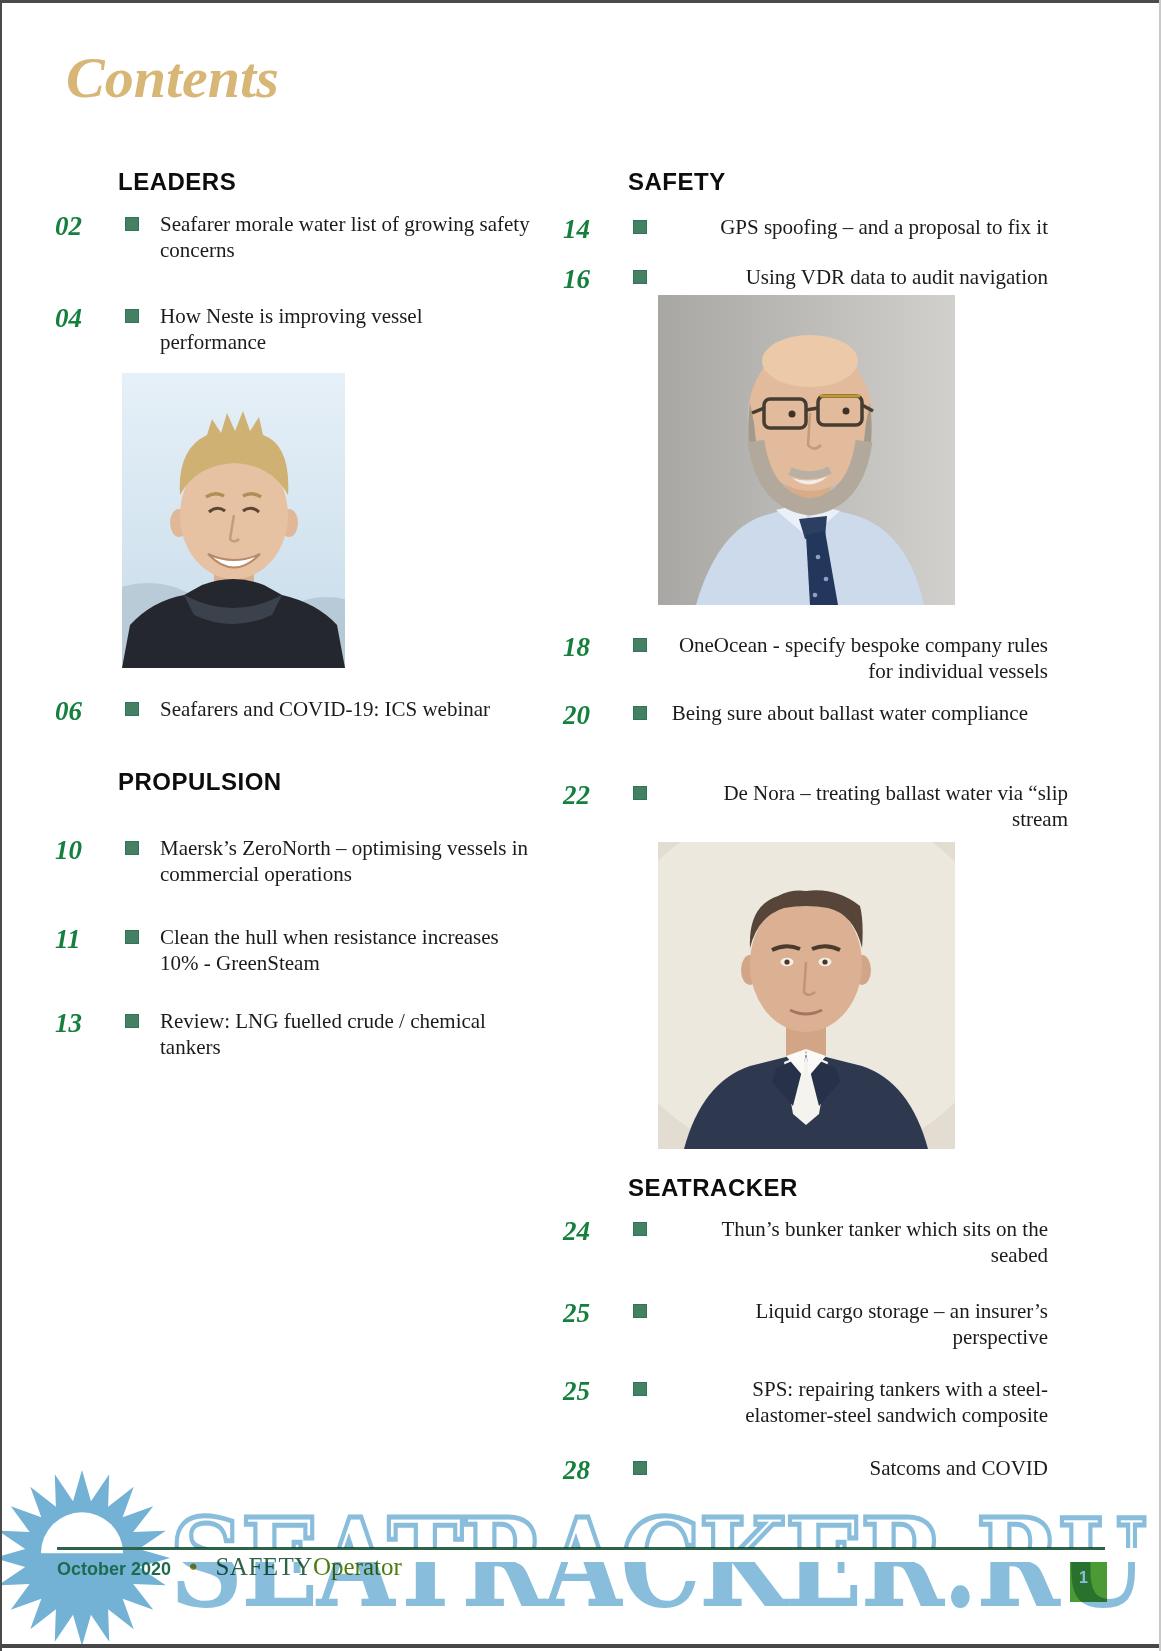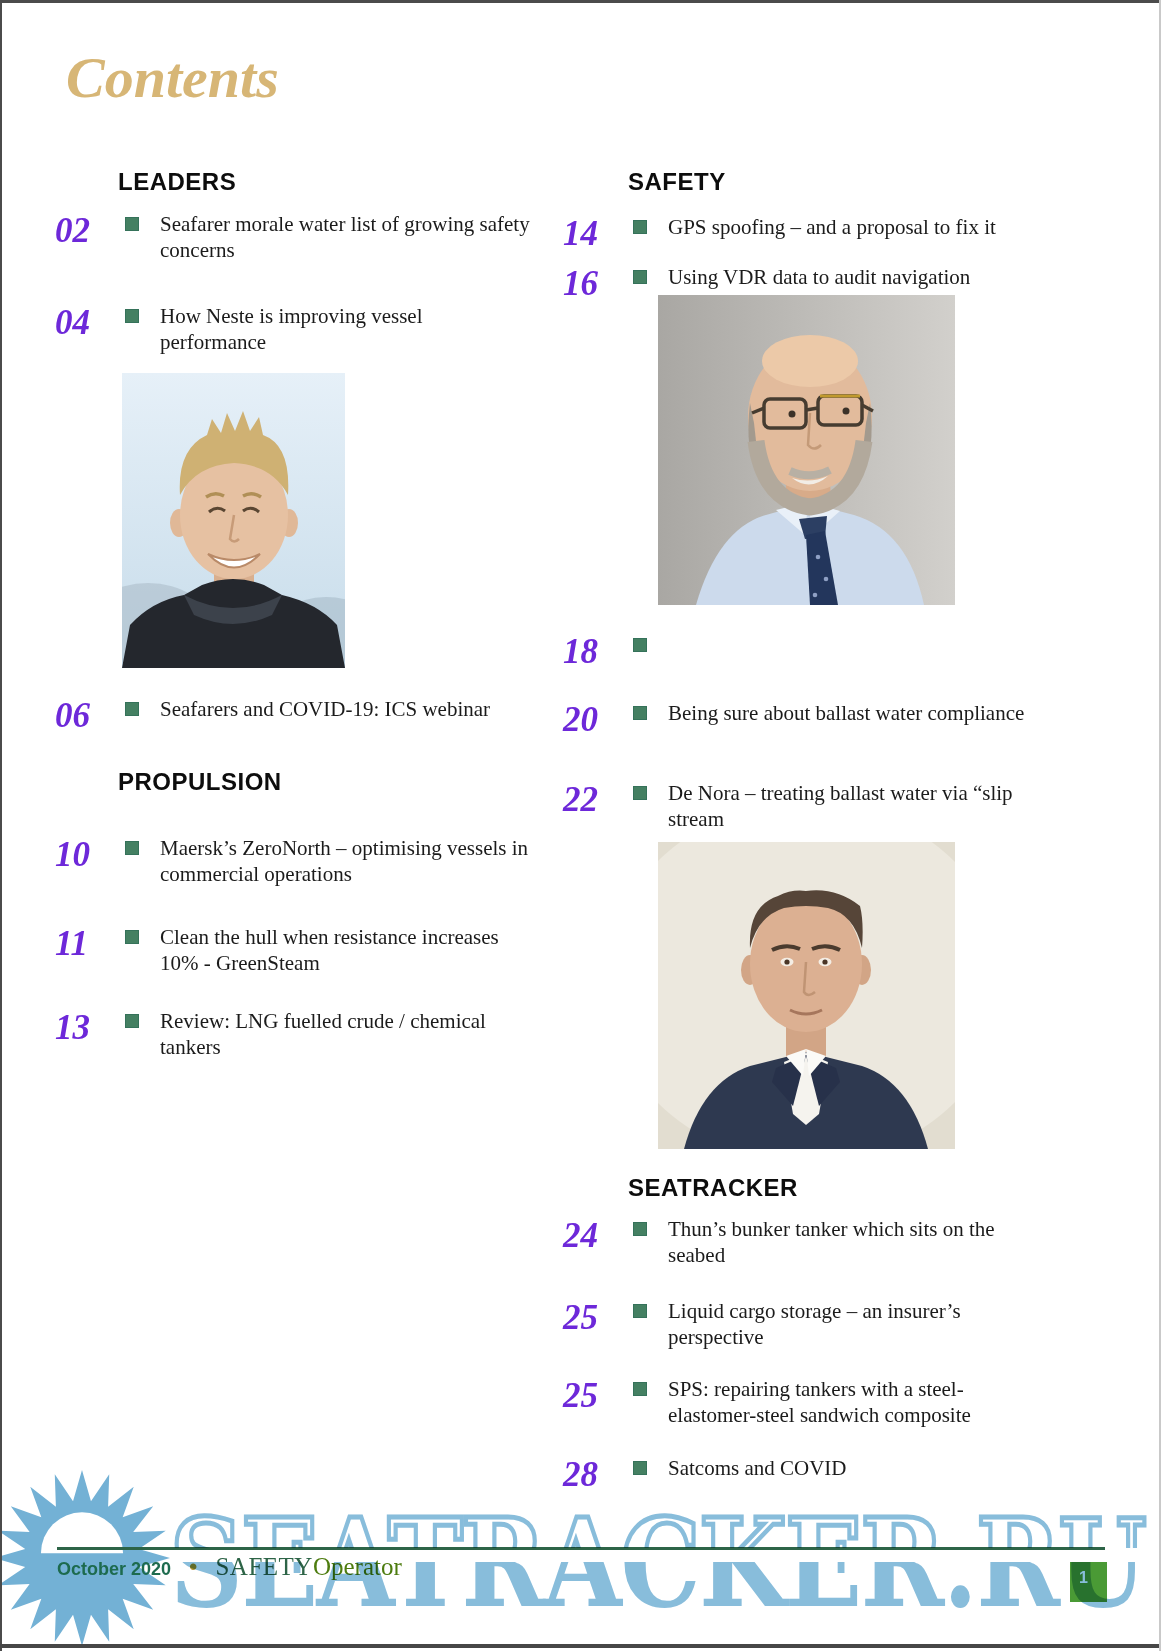--- a/index.html
+++ b/index.html
@@ -20,32 +20,32 @@
     font-size:58px; color:#d7b676; z-index:2;
   }
   .section-header {
     position:absolute; font-family:"Liberation Sans", sans-serif;
     font-weight:bold; font-size:24px; color:#0d0d0d; letter-spacing:0.5px; z-index:2;
   }
   .toc-item { position:absolute; width:520px; height:60px; z-index:2; }
   .toc-item .num {
     position:absolute; left:0; top:2px; width:60px;
     font-family:"Liberation Serif", serif; font-style:italic; font-weight:bold;
-    font-size:35px; line-height:1; color:#6d28d9;
+    font-size:27px; line-height:1; color:#15803d;
   }
   .toc-item .bullet {
     position:absolute; left:70px; top:6px; width:14px; height:14px;
     background:#448062; border:1px solid #35725a;
   }
   .toc-item .txt {
     position:absolute; left:105px; top:0;
     font-family:"Liberation Serif", serif; font-size:21px; line-height:26px; color:#1b1b1b;
   }
   .col-l { left:55px; }  .col-l .txt { width:372px; }
-  .col-r { left:563px; } .col-r .txt { width:380px; }
+  .col-r { left:563px; } .col-r .txt { width:380px;text-align:right; }
   .col-r.item-20 .txt { width:360px; }
   .col-r.item-22 .txt { width:400px; }
 
   .photo { position:absolute; z-index:2; display:block; }
 
   .footer-rule { position:absolute; left:57px; top:1547px; width:1048px; height:3px; background:#2d6447; z-index:3; }
   .footer { position:absolute; left:57px; top:1553px; z-index:3; white-space:nowrap; }
   .footer .issue {
     font-family:"Liberation Sans", sans-serif; font-weight:bold; font-size:18px; color:#1d6b4e;
   }
@@ -194,20 +194,21 @@
       <line x1="204" y1="110" x2="215" y2="116"></line>
     </g>
     <line x1="162" y1="101" x2="202" y2="101" stroke="#c09a2e" stroke-width="3"></line>
     <circle cx="134" cy="119" r="3.5" fill="#3c3228"></circle>
     <circle cx="188" cy="116" r="3.5" fill="#3c3228"></circle>
   </svg>
 
   <div class="toc-item col-r" style="top:622px;margin-top:10px;">
     <span class="num">18</span>
     <span class="bullet"></span>
+    <span class="txt">OneOcean - specify bespoke company rules for individual vessels</span>
   </div>
 
   <div class="toc-item col-r item-20" style="top:700px;">
     <span class="num">20</span>
     <span class="bullet"></span>
     <span class="txt">Being sure about ballast water compliance</span>
   </div>
 
   <div class="toc-item col-r item-22" style="top:780px;">
     <span class="num">22</span>

